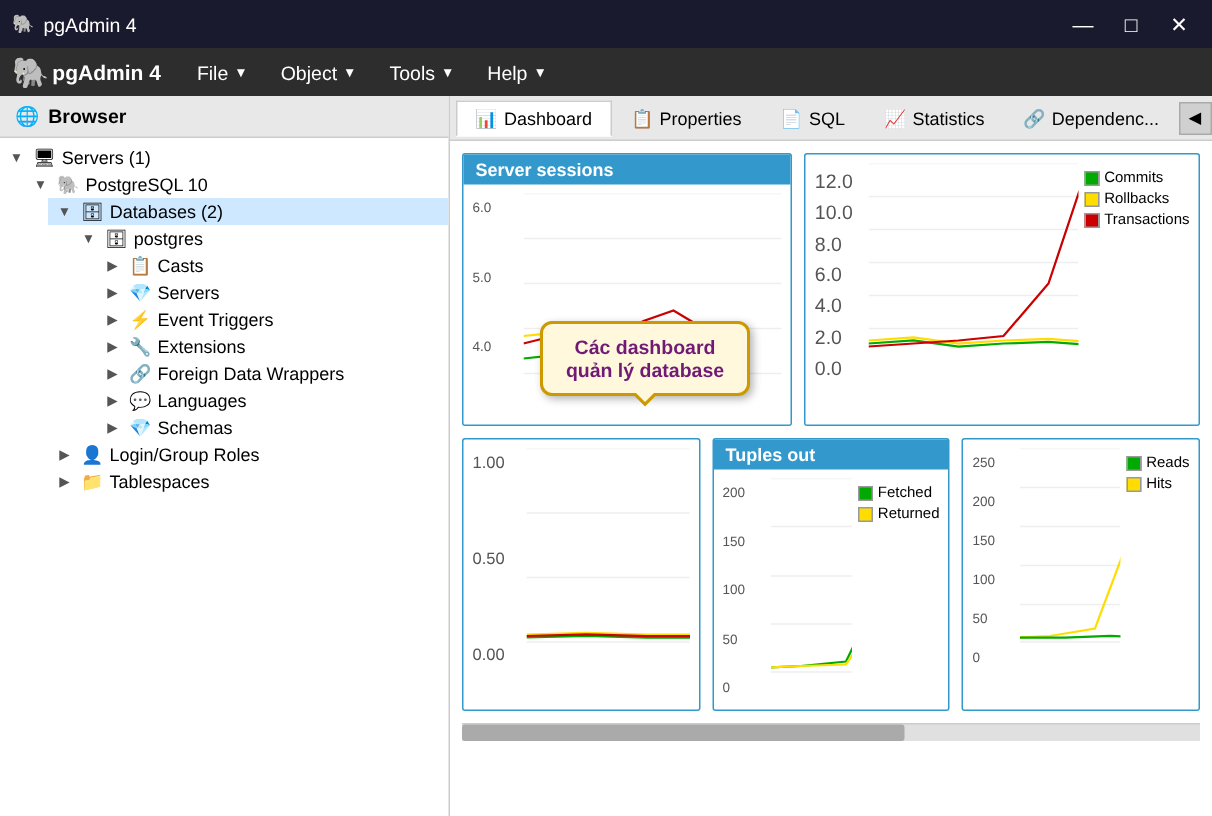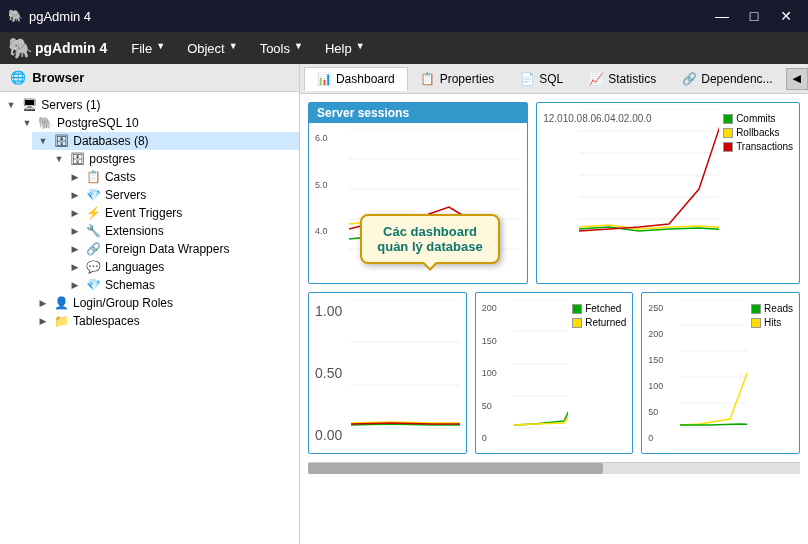--- a/index.html
+++ b/index.html
@@ -7,21 +7,21 @@
 
     
     .titlebar { background: #1a1a2e; color: white; height: 32px; display: flex; align-items: center; padding: 0 8px; justify-content: space-between; }
     .titlebar-left { display: flex; align-items: center; gap: 6px; }
     .titlebar-title { font-size: 13px; }
     .titlebar-controls { display: flex; gap: 4px; }
     .titlebar-btn { width: 28px; height: 20px; background: transparent; border: none; color: white; cursor: pointer; font-size: 14px; display: flex; align-items: center; justify-content: center; }
 
     
     .menubar { background: #2d2d2d; color: white; height: 32px; display: flex; align-items: center; padding: 0 8px; gap: 2px; }
-    .menu-item { padding: 4px 10px; cursor: pointer; border-radius: 3px; font-size: 13px; display: flex; gap: 4px; }
+    .menu-item { padding: 4px 10px; cursor: pointer; border-radius: 3px; font-size: 13px; display: flex; align-items: center; gap: 4px; }
 
     
     .main-container { display: flex; height: calc(544px - 64px); }
 
     
     .sidebar { width: 300px; background: white; border-right: 1px solid #ccc; display: flex; flex-direction: column; }
     .sidebar-header { background: #e8e8e8; padding: 6px 10px; font-weight: bold; font-size: 13px; border-bottom: 1px solid #ccc; display: flex; align-items: center; gap: 6px; }
     .tree { padding: 4px 0; flex: 1; overflow: auto; }
     .tree-item { display: flex; align-items: center; gap: 4px; padding: 2px 4px; cursor: pointer; white-space: nowrap; }
     .tree-item.selected { background: #cde8ff; }
@@ -46,21 +46,21 @@
     .charts-row { display: flex; gap: 8px; margin-bottom: 8px; }
     .chart-box { border: 1px solid #3399cc; border-radius: 2px; flex: 1; min-width: 0; }
     .chart-box.wide { flex: 1.2; }
     .chart-header { background: #3399cc; color: white; padding: 3px 8px; font-size: 12px; font-weight: bold; }
     .chart-content { padding: 6px; height: 160px; display: flex; gap: 4px; }
     .chart-legend { font-size: 10px; display: flex; flex-direction: column; gap: 3px; padding-top: 4px; }
     .legend-item { display: flex; align-items: center; gap: 3px; }
     .legend-color { width: 10px; height: 10px; border: 1px solid #999; }
 
     
-    .tooltip-balloon { position: absolute; background: #fff8dc; border: 2px solid #cc9900; border-radius: 8px; padding: 8px 12px; font-size: 13px; font-weight: bold; color: #0f766e; text-align: center; box-shadow: 2px 2px 6px rgba(0,0,0,0.3); z-index: 10; left: 60px; top: 120px; width: 140px; }
+    .tooltip-balloon { position: absolute; background: #fff8dc; border: 2px solid #cc9900; border-radius: 8px; padding: 8px 12px; font-size: 13px; font-weight: bold; color: #701a75; text-align: center; box-shadow: 2px 2px 6px rgba(0,0,0,0.3); z-index: 10; left: 60px; top: 120px; width: 140px; }
     .tooltip-balloon::after { content: ''; position: absolute; bottom: -18px; left: 50%; transform: translateX(-50%); border: 9px solid transparent; border-top-color: #cc9900; }
     .tooltip-balloon::before { content: ''; position: absolute; bottom: -14px; left: 50%; transform: translateX(-50%); border: 8px solid transparent; border-top-color: #fff8dc; z-index: 1; }
 
     
     .bottom-scrollbar { height: 12px; background: #e0e0e0; border-top: 1px solid #ccc; }
   </style>
 </head>
 <body>
 
 <div class="titlebar">
@@ -113,21 +113,21 @@
 
       <div class="tree-item indent1">
         <span class="expand-icon">▼</span>
         <span>🐘</span>
         <span>PostgreSQL 10</span>
       </div>
 
       <div class="tree-item indent2 selected">
         <span class="expand-icon">▼</span>
         <span>🗄</span>
-        <span>Databases (8)</span>
+        <span>Databases (2)</span>
       </div>
 
       <div class="tree-item indent3">
         <span class="expand-icon">▼</span>
         <span>🗄</span>
         <span>postgres</span>
       </div>
 
       <div class="tree-item indent4">
         <span class="expand-icon">▶</span>
@@ -247,21 +247,21 @@
                 <polyline points="0,95 20,93 40,97 60,95 80,94 100,96 120,95 140,97" fill="none" stroke="#ffdd00" stroke-width="1.5"></polyline>
 
                 <polyline points="0,100 20,95 40,90 60,95 80,85 100,78 120,90 140,100" fill="none" stroke="#cc0000" stroke-width="1.5"></polyline>
               </svg>
             </div>
           </div>
         </div>
 
         <div class="chart-box wide">
           <div class="chart-content">
-            <div style="width:32px;display:flex;justify-content:space-between;font-size:10px;color:#555;padding-top:4px;padding-bottom:4px;">
+            <div style="width:32px;display:flex;flex-direction:column;justify-content:space-between;font-size:13px;color:#555;padding-top:4px;padding-bottom:4px;">
               <span>12.0</span>
               <span>10.0</span>
               <span>8.0</span>
               <span>6.0</span>
               <span>4.0</span>
               <span>2.0</span>
               <span>0.0</span>
             </div>
             <div style="flex:1;position:relative;">
               <svg width="100%" height="130">
@@ -295,40 +295,43 @@
             </div>
           </div>
         </div>
 
       </div>
 
       <div class="charts-row">
 
         <div class="chart-box" style="flex:0.8;">
           <div class="chart-content">
-            <div style="width:32px;display:flex;flex-direction:column;justify-content:space-between;font-size:14px;color:#555;padding-top:4px;padding-bottom:4px;">
+            <div style="width:32px;display:flex;flex-direction:column;justify-content:space-between;font-size:11px;color:#555;padding-top:4px;padding-bottom:4px;">
               <span>1.00</span>
               <span>0.50</span>
               <span>0.00</span>
             </div>
             <div style="flex:1;position:relative;">
               <svg width="100%" height="130">
                 <line x1="0" y1="0" x2="100%" y2="0" stroke="#eee" stroke-width="1"></line>
                 <line x1="0" y1="43" x2="100%" y2="43" stroke="#eee" stroke-width="1"></line>
                 <line x1="0" y1="86" x2="100%" y2="86" stroke="#eee" stroke-width="1"></line>
                 <line x1="0" y1="129" x2="100%" y2="129" stroke="#eee" stroke-width="1"></line>
                 <polyline points="0,126 40,125 80,126 120,126 160,126" fill="none" stroke="#00aa00" stroke-width="1.5"></polyline>
                 <polyline points="0,124 40,123 80,124 120,124 160,124" fill="none" stroke="#ffdd00" stroke-width="1.5"></polyline>
                 <polyline points="0,125 40,124 80,125 120,125 160,125" fill="none" stroke="#cc0000" stroke-width="1.5"></polyline>
               </svg>
             </div>
           </div>
         </div>
 
         <div class="chart-box" style="flex:0.8;">
+          <div class="chart-header">
+            <span>Tuples out</span>
+          </div>
           <div class="chart-content">
             <div style="width:28px;display:flex;flex-direction:column;justify-content:space-between;font-size:9px;color:#555;padding-top:4px;padding-bottom:4px;">
               <span>200</span>
               <span>150</span>
               <span>100</span>
               <span>50</span>
               <span>0</span>
             </div>
             <div style="flex:1;position:relative;">
               <svg width="100%" height="130">

